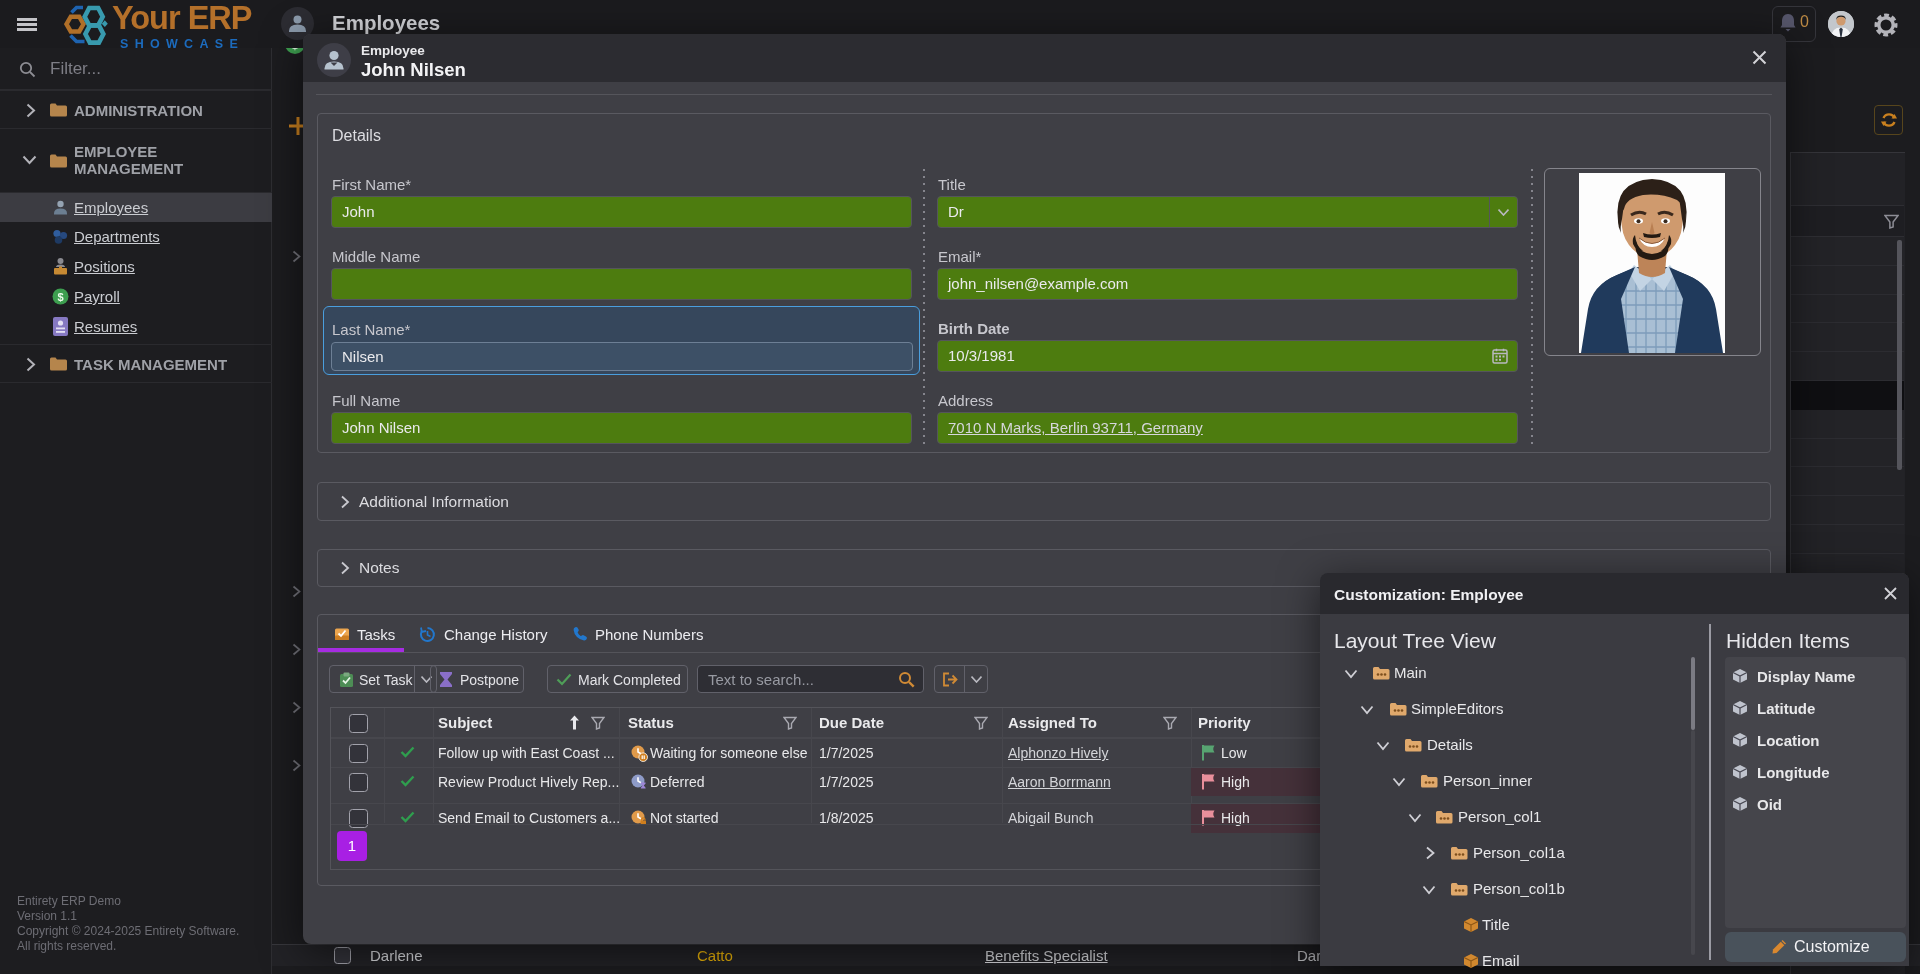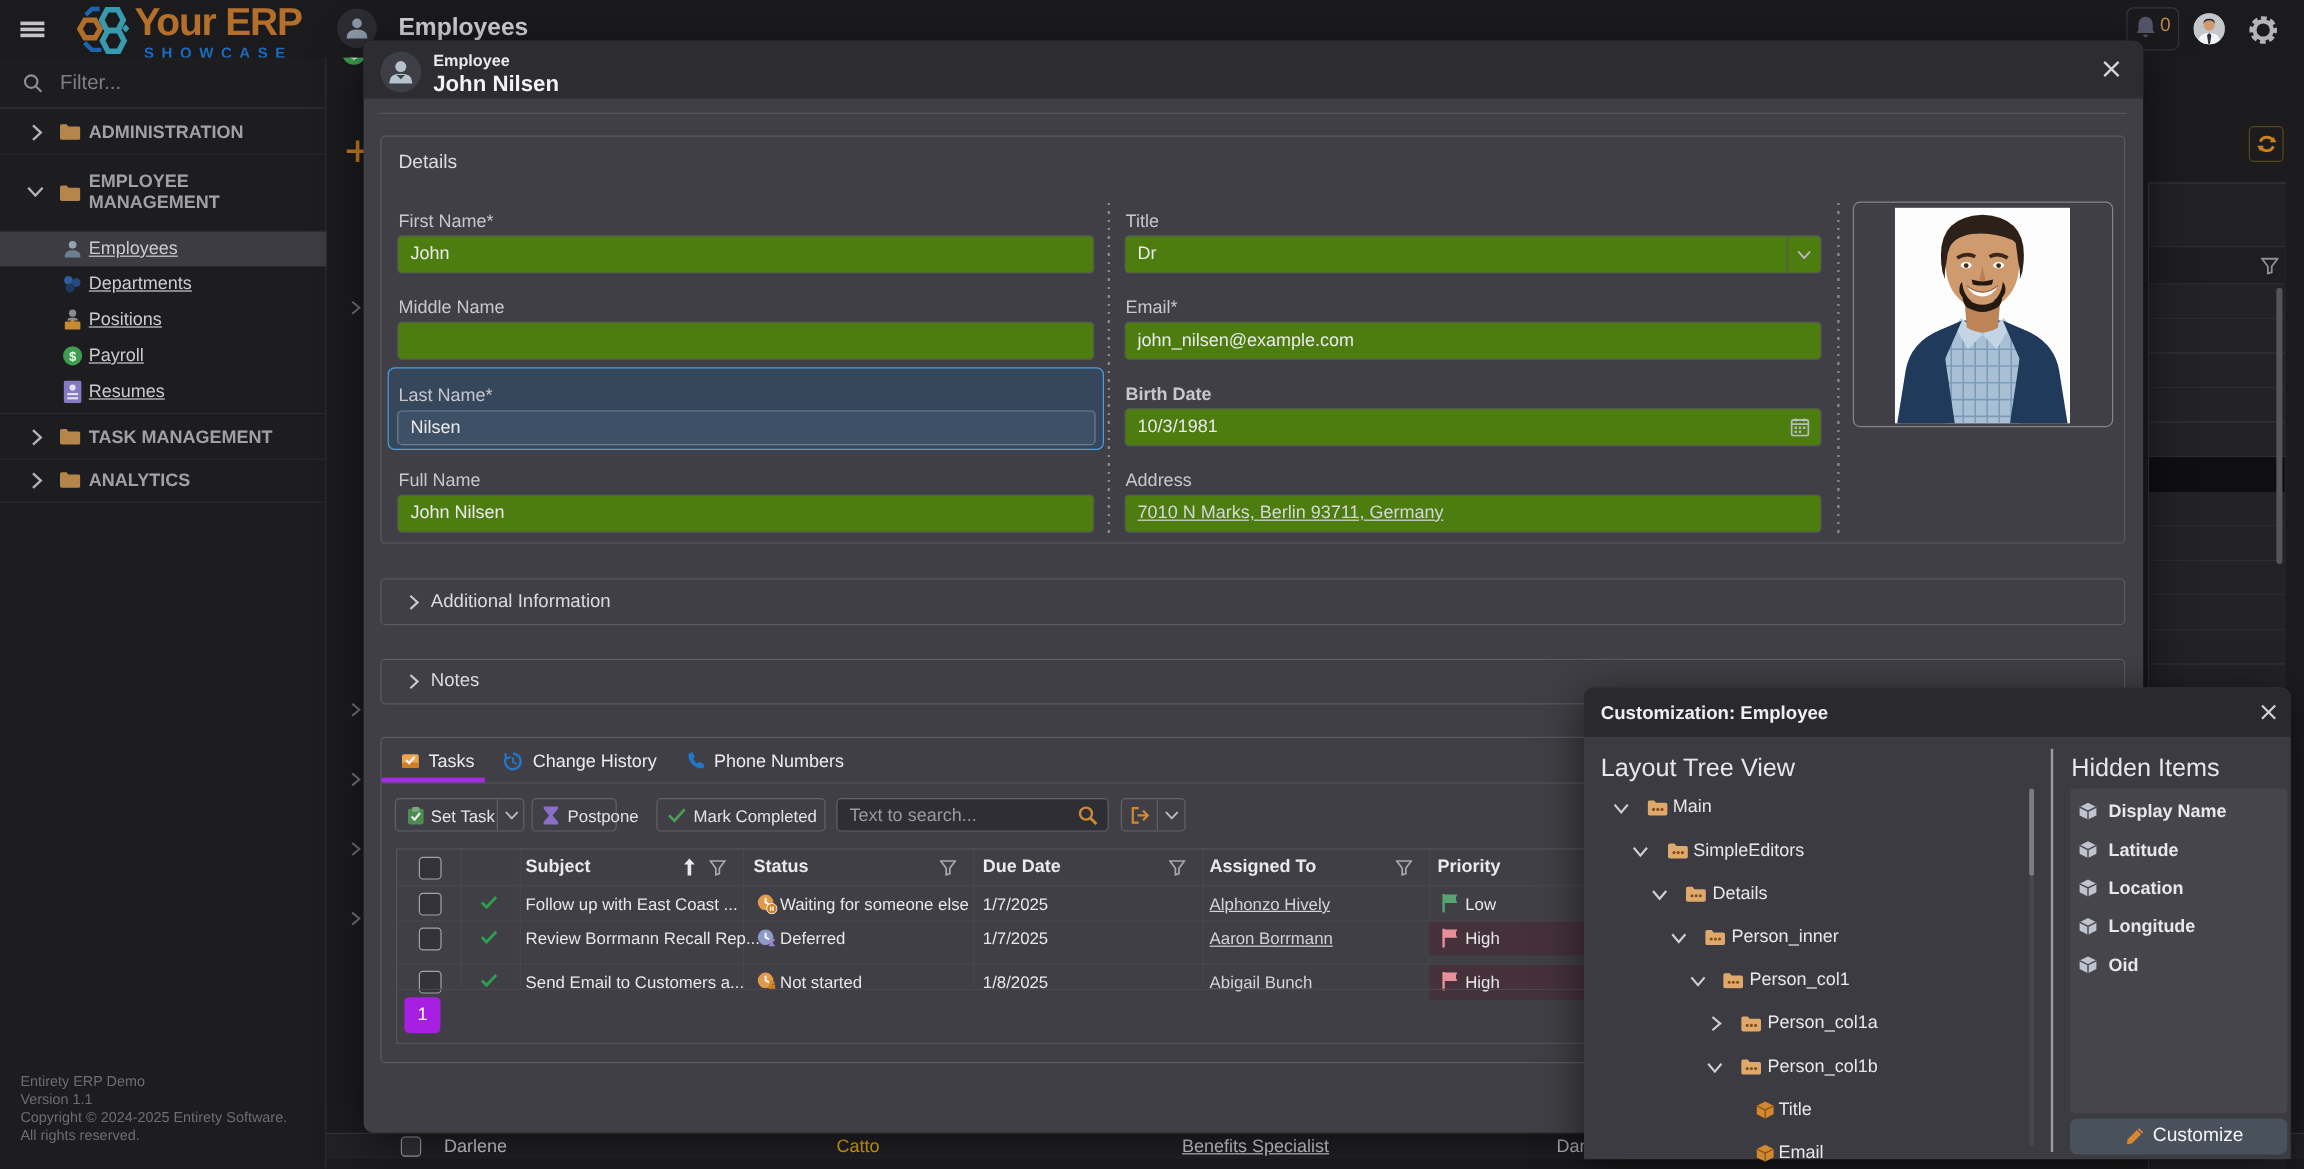--- a/index.html
+++ b/index.html
@@ -269,29 +269,20 @@
   </div>
 
   <div class="navgroup" style="top:296px; height:39px; border-top:1px solid #2a2a2e;">
     <svg style="position:absolute;left:25px;top:12px" width="11" height="15" viewBox="0 0 11 15">
         <path d="M2.5 1.5 L9 7.5 L2.5 13.5" stroke="#b2b2b8" stroke-width="2" fill="none"></path>
       </svg>
     <svg style="position:absolute;left:50px;top:12px" width="17" height="14" viewBox="0 0 17 14">
         <path d="M0 2 Q0 0.5 1.5 0.5 L5.5 0.5 L7 2.5 L15.5 2.5 Q17 2.5 17 4 L17 12 Q17 13.5 15.5 13.5 L1.5 13.5 Q0 13.5 0 12 Z" fill="#b5854c"></path>
       </svg>
     <span style="position:absolute;left:74px;top:11px;">TASK MANAGEMENT</span>
-  </div>
-  <div class="navgroup" style="top:335px; height:36px;">
-    <svg style="position:absolute;left:25px;top:10px" width="11" height="15" viewBox="0 0 11 15">
-        <path d="M2.5 1.5 L9 7.5 L2.5 13.5" stroke="#b2b2b8" stroke-width="2" fill="none"></path>
-      </svg>
-    <svg style="position:absolute;left:50px;top:10px" width="17" height="14" viewBox="0 0 17 14">
-        <path d="M0 2 Q0 0.5 1.5 0.5 L5.5 0.5 L7 2.5 L15.5 2.5 Q17 2.5 17 4 L17 12 Q17 13.5 15.5 13.5 L1.5 13.5 Q0 13.5 0 12 Z" fill="#b5854c"></path>
-      </svg>
-    <span style="position:absolute;left:74px;top:9px;">ANALYTICS</span>
   </div>
 
   <div id="foot">Entirety ERP Demo<br>Version 1.1<br>Copyright © 2024-2025 Entirety Software.<br>All rights reserved.</div>
 </div>
 
 <div id="modal">
   <div id="mhead">
     <div id="mavatar">
       <svg width="34" height="34" viewBox="0 0 34 34">
           <circle cx="17" cy="12.5" r="4.6" fill="#b6c2ce"></circle>
@@ -425,21 +416,21 @@
           <rect x="1" y="2" width="13" height="13" rx="1.5" fill="#4d8d55"></rect>
           <rect x="4.5" y="0.5" width="6" height="4" rx="1" fill="#7aa87f"></rect>
           <path d="M4 8.5 L6.5 11 L11 5.5" stroke="#e8f5e8" stroke-width="1.8" fill="none"></path>
         </svg>
       <span class="t" style="left:29px;">Set Task</span>
       <div style="position:absolute;left:84px;top:0;width:1px;height:26px;background:#61616a;"></div>
       <svg style="position:absolute;left:91px;top:10px" width="11" height="7" viewBox="0 0 11 7">
           <path d="M0.5 0.5 L5.5 6 L10.5 0.5" fill="none" stroke="#b9b9c0" stroke-width="1.6"></path>
         </svg>
     </div>
-    <div class="tbtn" style="left:125px;top:50px;width:71px;">
+    <div class="tbtn" style="left:112px;top:50px;width:94px;">
       <svg style="position:absolute;left:8px;top:5px" width="14" height="17" viewBox="0 0 14 17">
           <path d="M1 1 L13 1 L13 3 L8.5 8.5 L13 14 L13 16 L1 16 L1 14 L5.5 8.5 L1 3 Z" fill="#8a6fc8"></path>
         </svg>
       <span class="t" style="left:29px;">Postpone</span>
     </div>
     <div class="tbtn" style="left:229px;top:50px;width:141px;">
       <svg style="position:absolute;left:8px;top:7px" width="16" height="13" viewBox="0 0 16 13">
           <path d="M1.5 6.5 L6 11 L14.5 1.5" stroke="#4f9e58" stroke-width="2.2" fill="none"></path>
         </svg>
       <span class="t" style="left:30px;">Mark Completed</span>
@@ -516,21 +507,21 @@
             <path d="M2 1.5 L13.5 1.5 Q11 5 13.5 8.5 L2 8.5 Z" fill="#57a471"></path>
           </svg>
         <div class="gcell" style="left:890px;">Low</div>
       </div>
       <div class="grow" style="top:58.5px;">
         <div style="position:absolute;left:860px;top:0;width:568px;height:28.5px;background:#45313a;"></div>
         <div class="cbx" style="left:18px;top:5px;"></div>
         <svg style="position:absolute;left:69px;top:7px" width="15" height="12" viewBox="0 0 15 12">
             <path d="M1.5 6 L5.5 10 L13.5 1.5" stroke="#2f9e4e" stroke-width="2.4" fill="none"></path>
           </svg>
-        <div class="gcell" style="left:107px;">Review Borrmann Recall Rep...</div>
+        <div class="gcell" style="left:107px;">Review Product Hively Rep...</div>
         <svg style="position:absolute;left:300px;top:6px" width="17" height="17" viewBox="0 0 17 17">
             <circle cx="7" cy="7" r="6.5" fill="#8e9bc8"></circle>
             <path d="M7 3.2 L7 7 L10 8.8" stroke="#fff" stroke-width="1.6" fill="none"></path>
             <path d="M9.8 8.6 L14.6 8.6 L14.6 9.4 L12.8 11.6 L14.6 13.8 L14.6 14.6 L9.8 14.6 L9.8 13.8 L11.6 11.6 L9.8 9.4 Z" fill="#9d85d6"></path>
           </svg>
         <div class="gcell" style="left:319px;">Deferred</div>
         <div class="gcell" style="left:488px;">1/7/2025</div>
         <div class="gcell glink" style="left:677px;">Aaron Borrmann</div>
         <svg style="position:absolute;left:870px;top:5px" width="15" height="17" viewBox="0 0 15 17">
             <path d="M2 1 L2 16.5" stroke="#e98f9b" stroke-width="2"></path>

